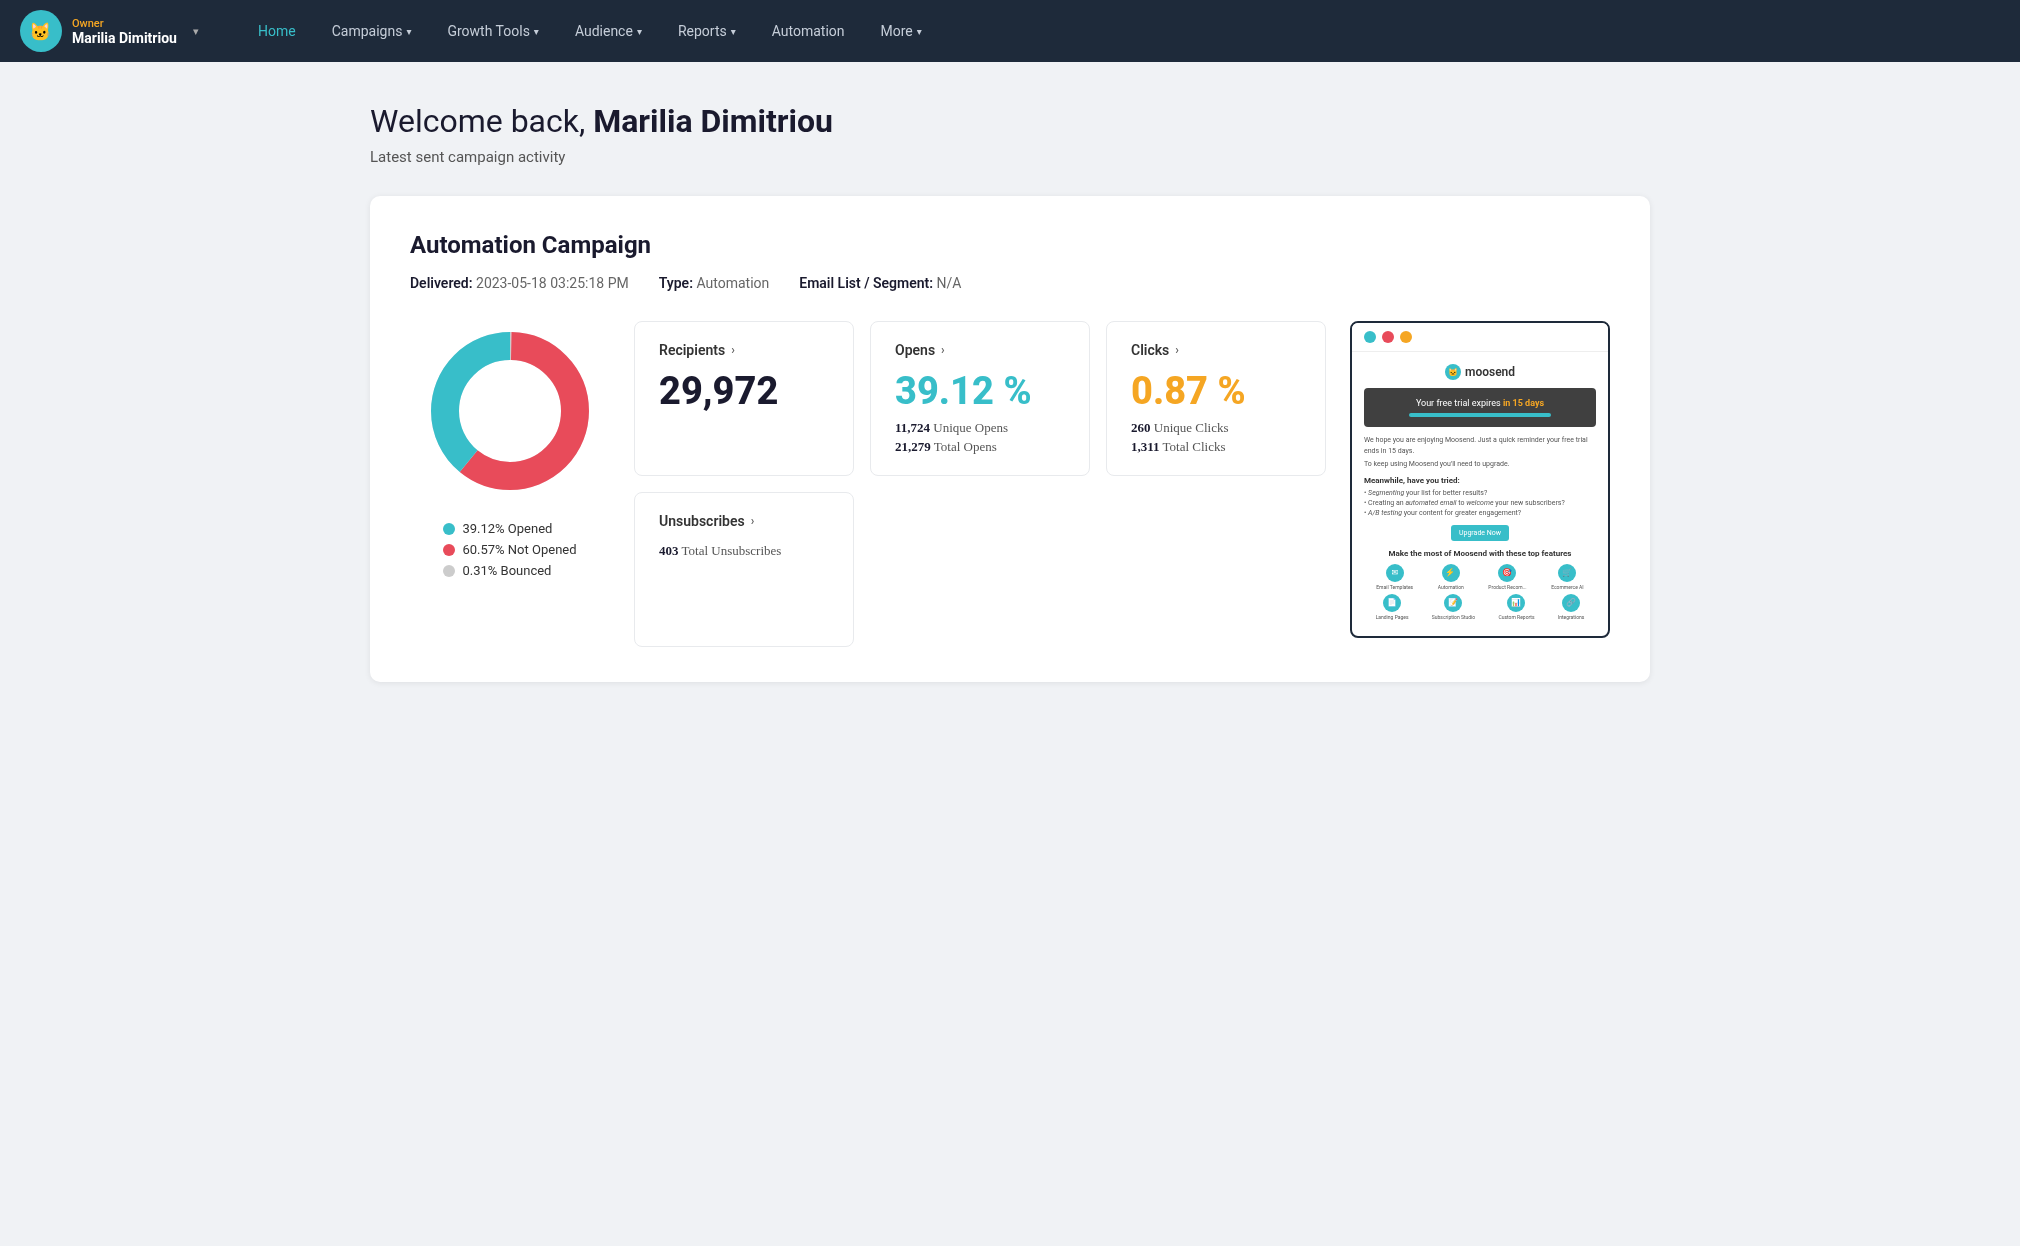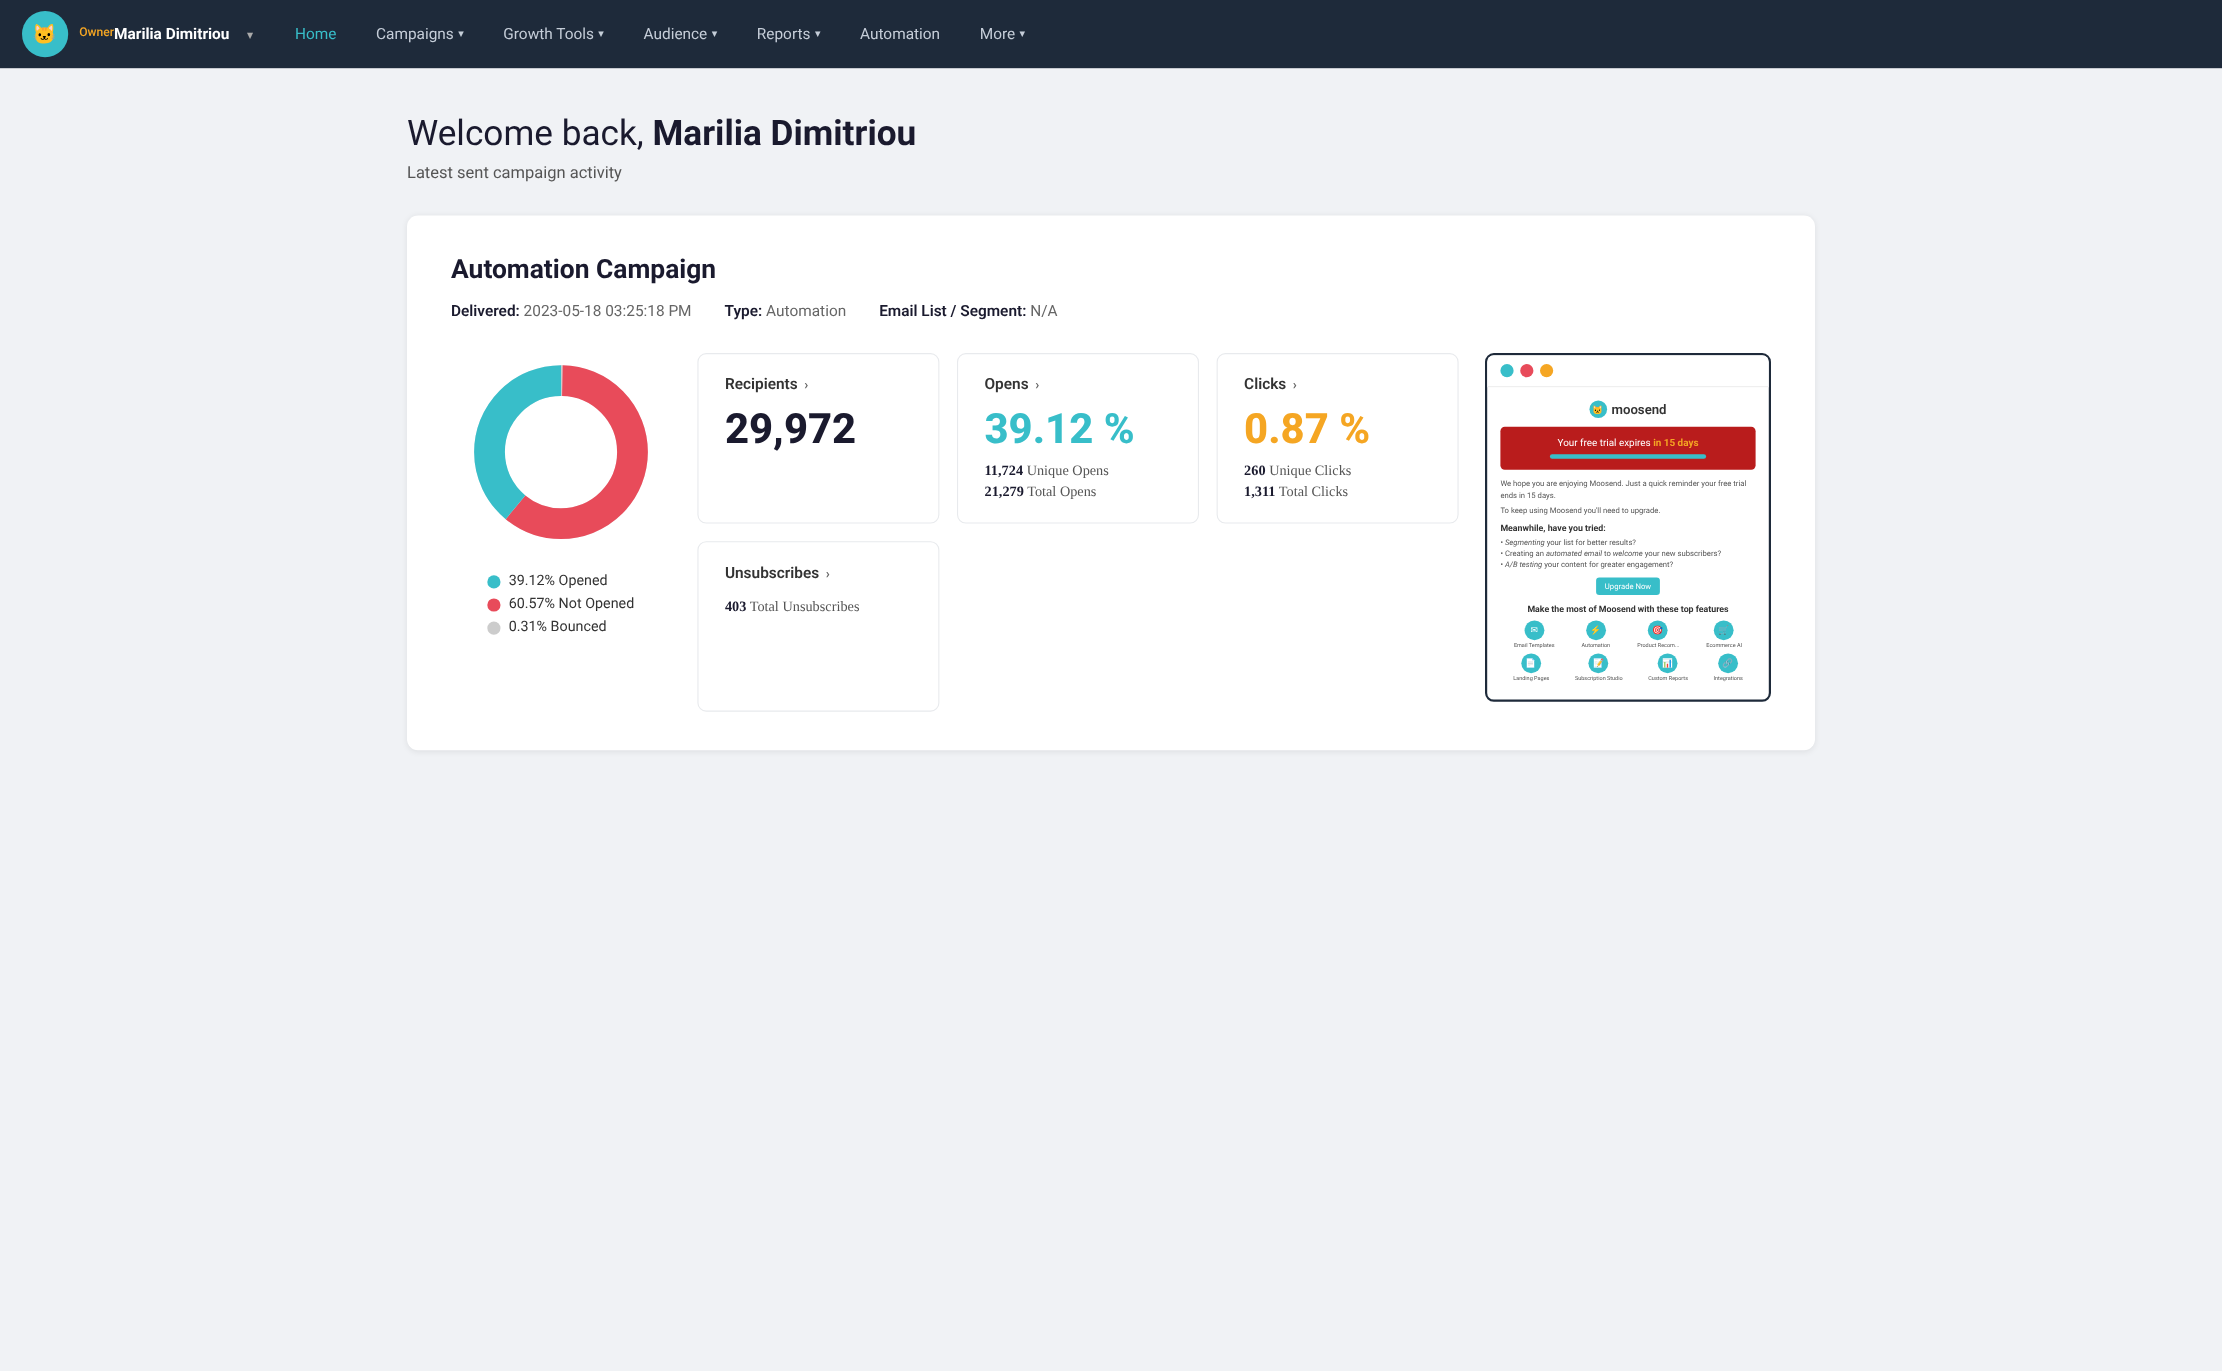--- a/index.html
+++ b/index.html
@@ -27,21 +27,21 @@
       background: #38bec9;
       display: flex;
       align-items: center;
       justify-content: center;
       font-size: 18px;
       color: white;
       flex-shrink: 0;
     }
     .nav-owner-info {
       display: flex;
-      flex-direction: row;
+      flex-direction: column;
     }
     .nav-owner-label {
       color: #f5a623;
       font-size: 11px;
       font-weight: 500;
     }
     .nav-owner-name {
       color: #ffffff;
       font-size: 14px;
       font-weight: 700;
@@ -250,21 +250,21 @@
       height: 16px;
       background: #38bec9;
       border-radius: 50%;
       display: flex;
       align-items: center;
       justify-content: center;
       font-size: 8px;
       color: white;
     }
     .email-banner {
-      background: #b91c1c;
+      background: #404040;
       border-radius: 4px;
       padding: 10px 14px;
       margin-bottom: 8px;
       text-align: center;
     }
     .email-banner-text {
       color: white;
       font-size: 9px;
       margin-bottom: 5px;
     }

